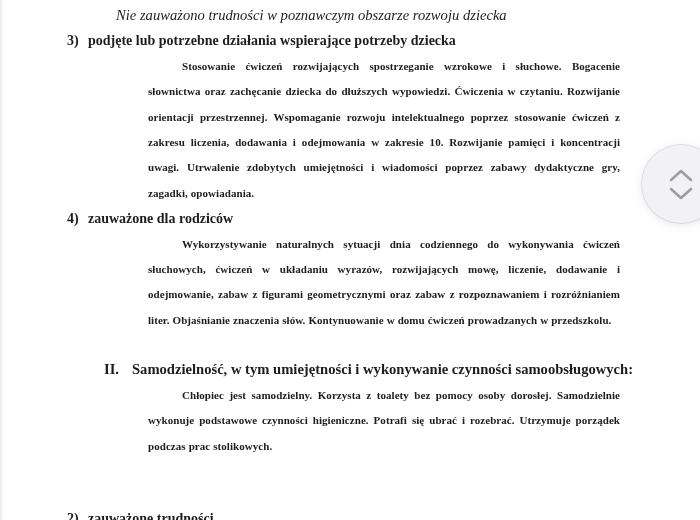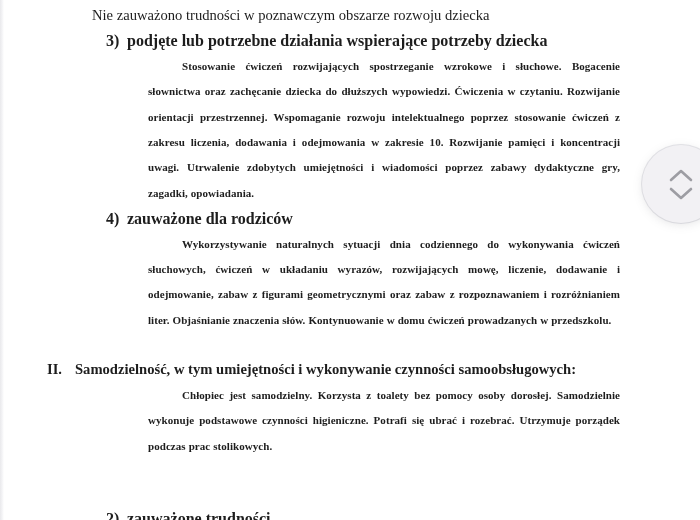--- a/index.html
+++ b/index.html
@@ -62,43 +62,44 @@
     font-weight: bold;
   }
   .para.indent {
     text-indent: 34px;
   }
   
 
   
   .plain-line {
     margin: 0;
-    padding-left: 92px;
+    padding-left: 116px;
     font-size: 14.6px;
     line-height: 25.4px;
+    font-style: italic;
   }
 
   
   .sub-heading {
     margin: 0;
-    padding-left: 106px;
-    font-size: 16px;
+    padding-left: 67px;
+    font-size: 14px;
     line-height: 25.4px;
     font-weight: bold;
     white-space: nowrap;
   }
   .sub-heading .marker {
     display: inline-block;
     width: 21px;
   }
 
   
   .roman-heading {
     margin: 0;
-    padding-left: 47px;
+    padding-left: 104px;
     font-size: 14.6px;
     line-height: 25.4px;
     font-weight: bold;
     white-space: nowrap;
   }
   .roman-heading .marker {
     display: inline-block;
     width: 28px;
   }
 

